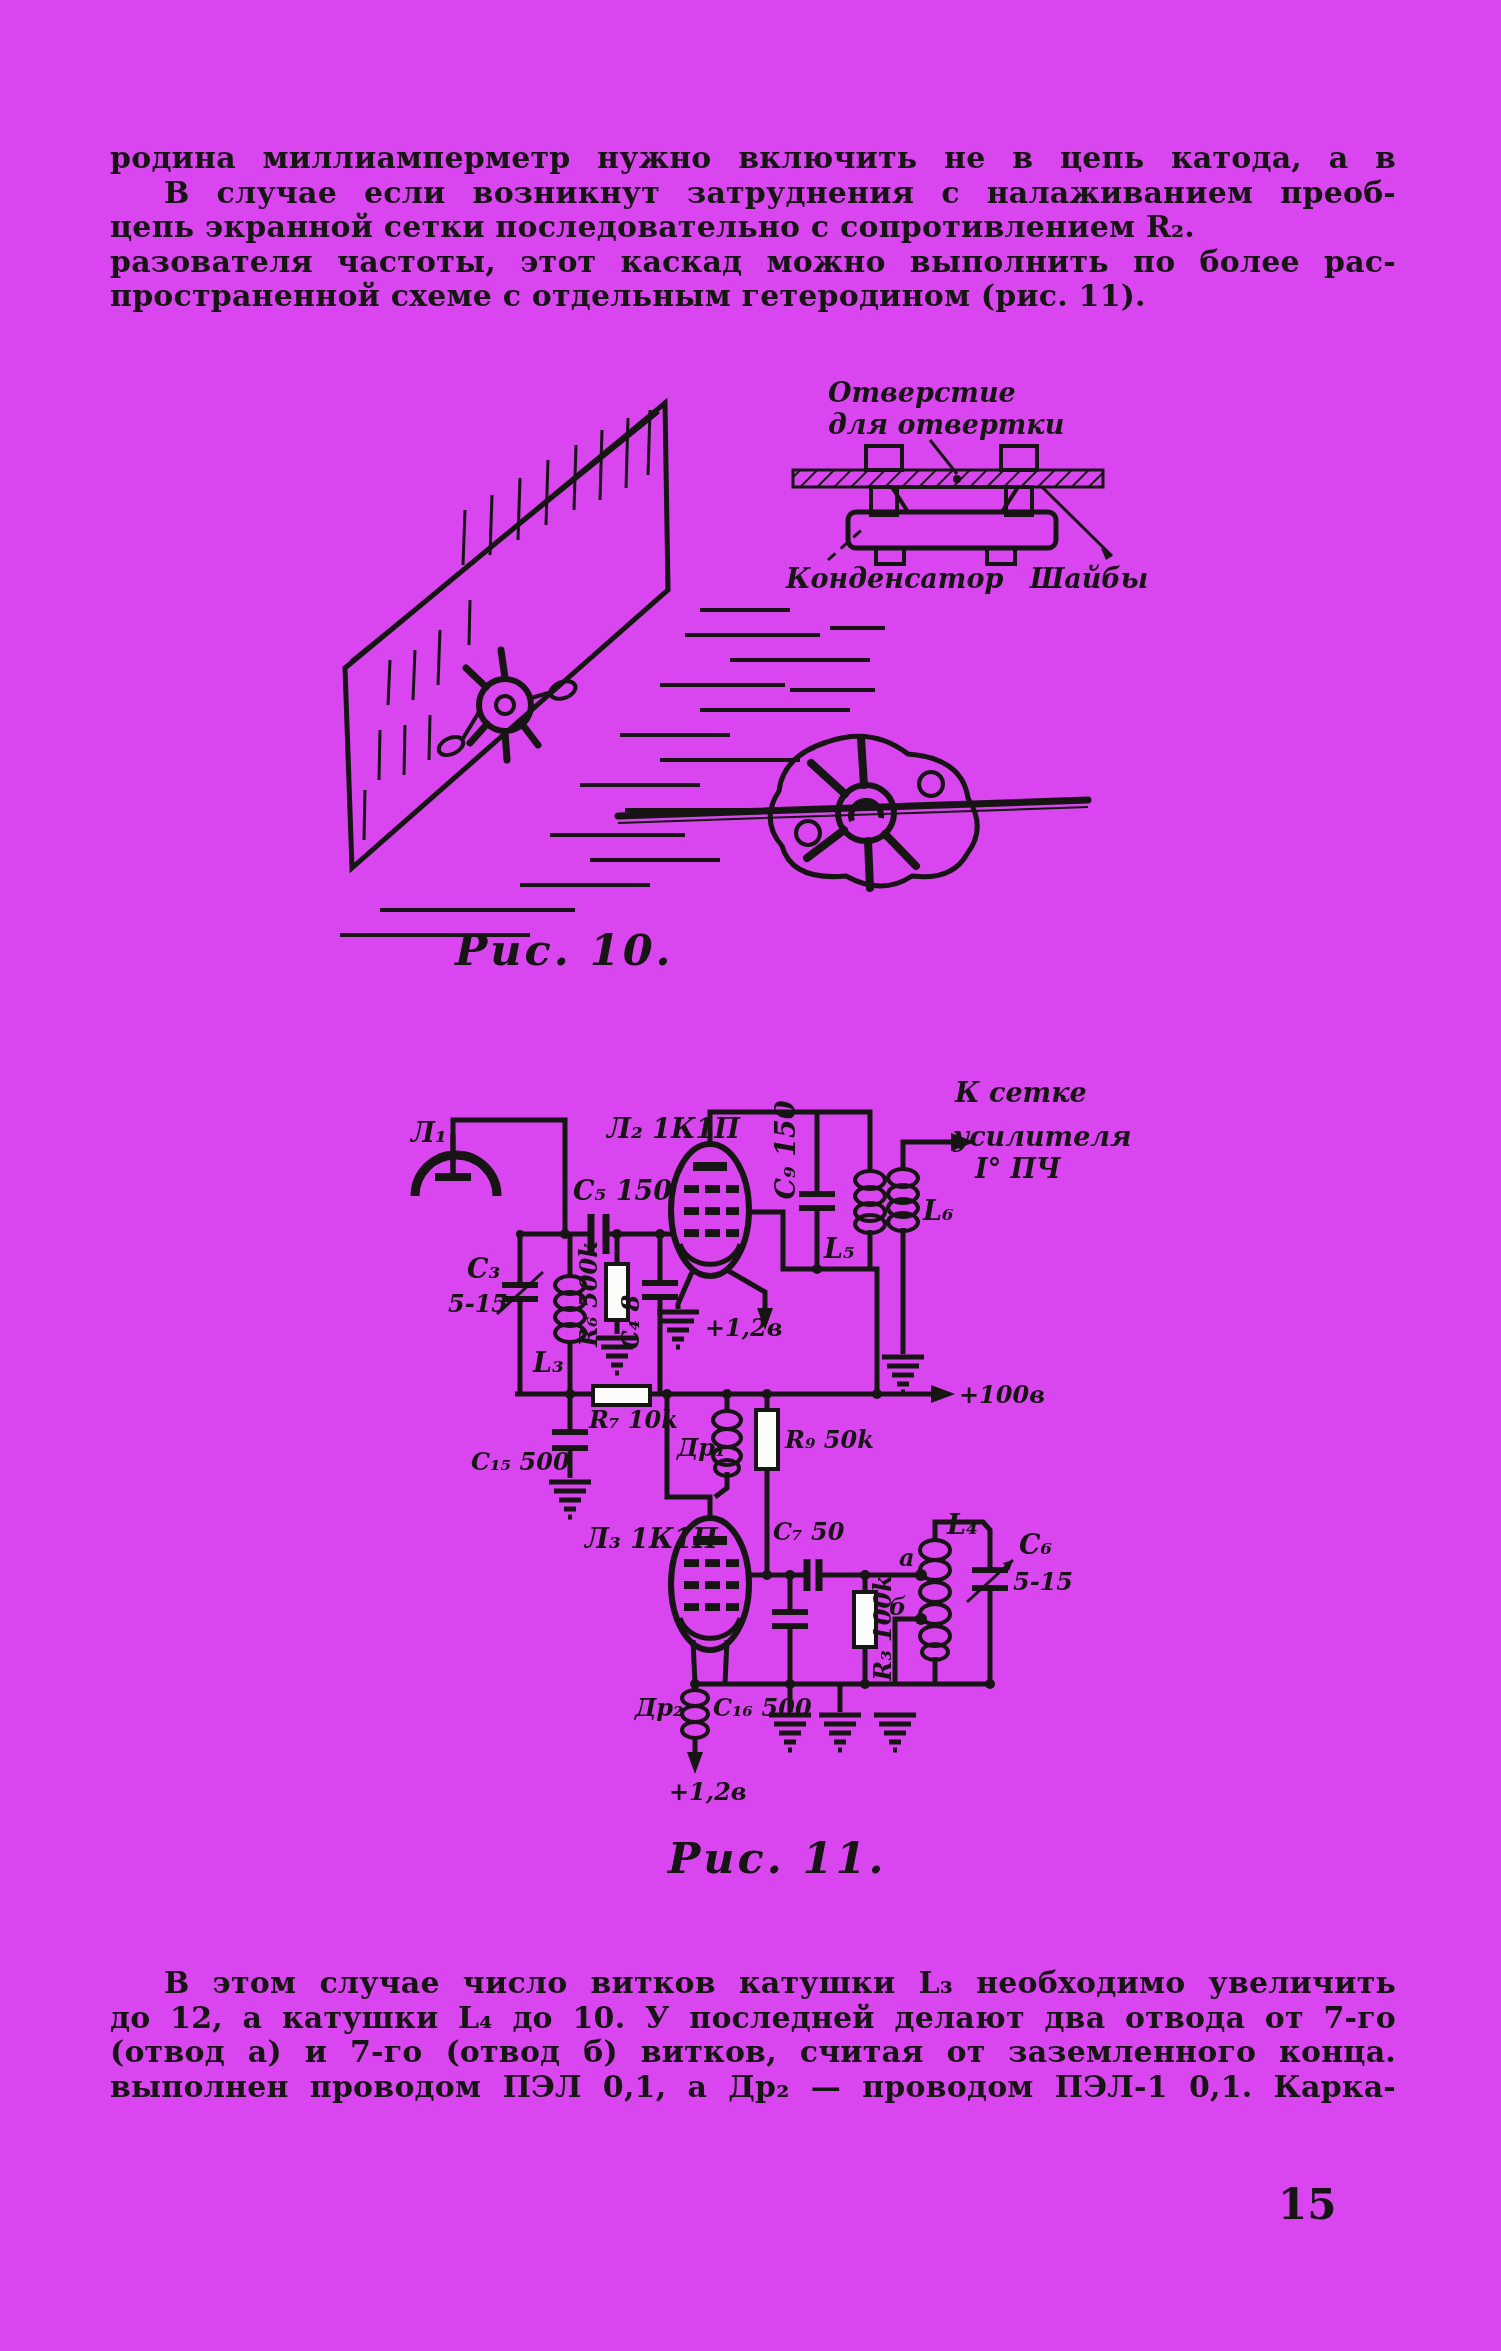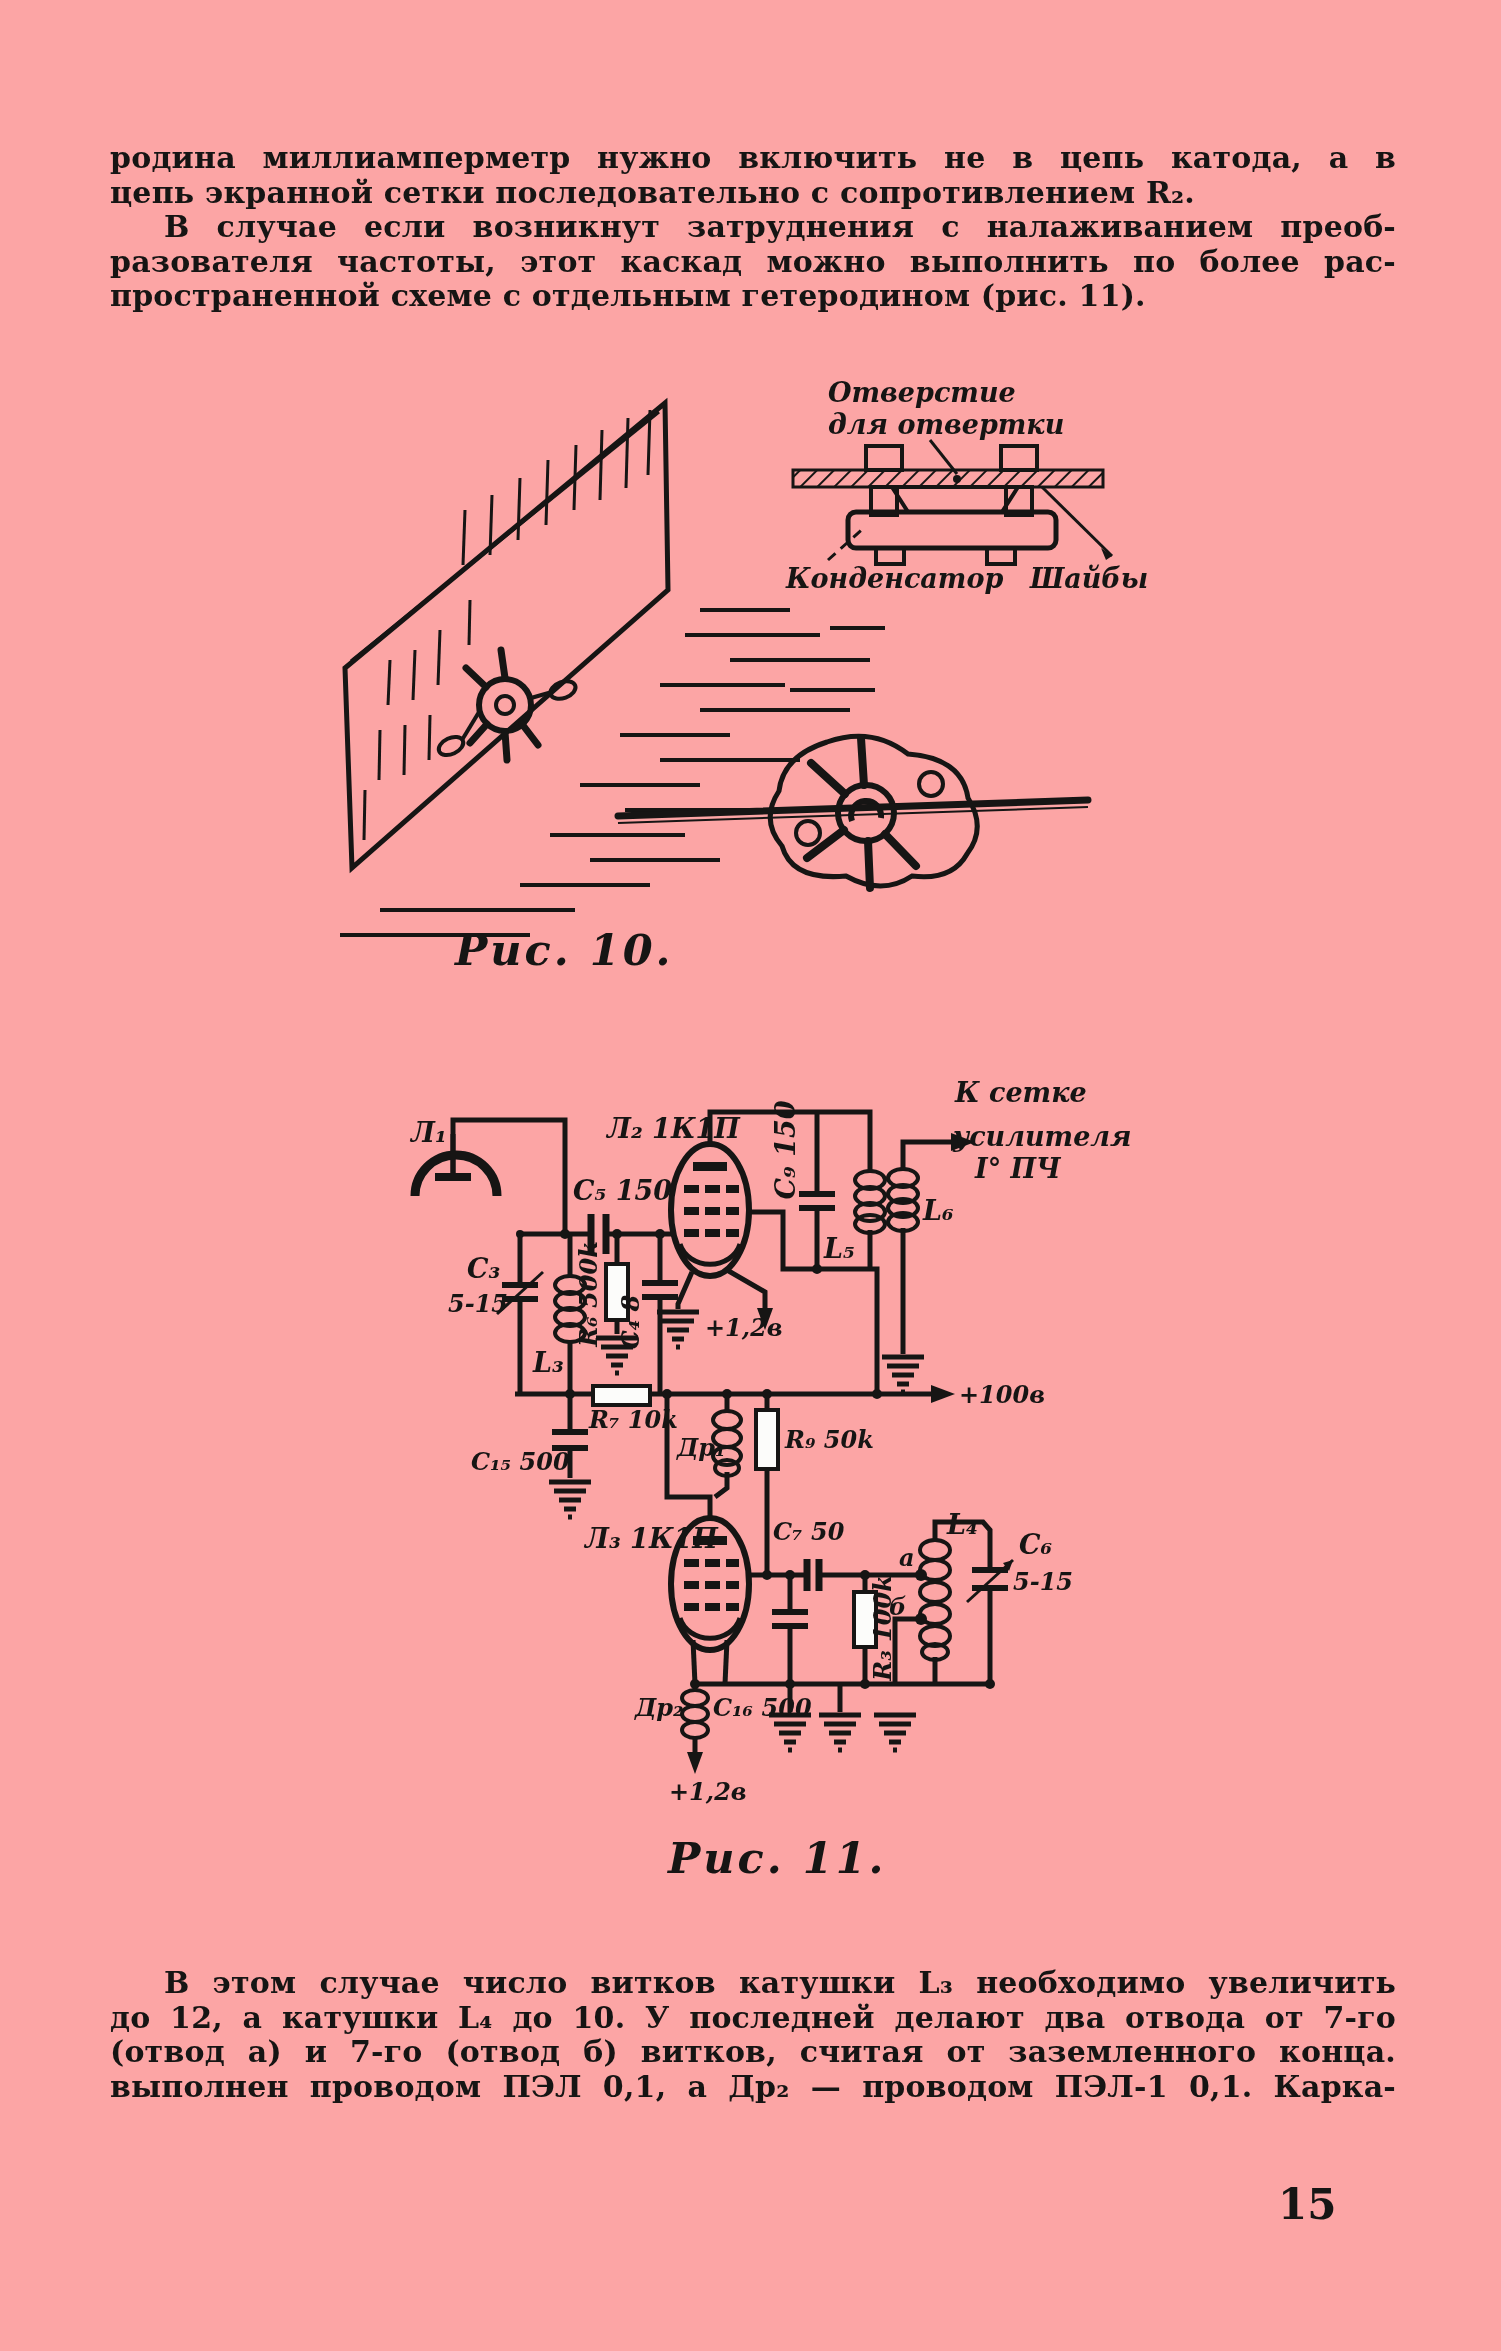--- a/index.html
+++ b/index.html
@@ -1,16 +1,16 @@
 <!DOCTYPE html>
 <html><head>
 <meta charset="utf-8">
 <style>
   html,body{margin:0;padding:0;background:#e8e8e4;}
-  .page{position:relative;width:1501px;height:2351px;background:#fca5a5;overflow:hidden;
+  .page{position:relative;width:1501px;height:2351px;background:#d946ef;overflow:hidden;
         font-family:"DejaVu Serif","DejaVu Sans",serif;color:#161514;}
   .textblock{position:absolute;left:110px;width:1286px;font-size:30px;line-height:34.5px;
              font-weight:bold;letter-spacing:.2px;}
   .tline{text-align:justify;text-align-last:justify;white-space:nowrap;}
   .tline.rag{text-align-last:left;}
   .tline.ind{padding-left:54px;}
   .caption{position:absolute;font-style:italic;font-weight:bold;font-size:43px;letter-spacing:3px;}
   .pageno{position:absolute;left:1278px;top:2180px;font-size:42px;font-weight:bold;}
   svg{position:absolute;}
   svg text{font-family:"DejaVu Serif","DejaVu Sans",serif;font-style:italic;font-weight:bold;
@@ -19,22 +19,22 @@
   .lbs{font-size:24px;}
   .ln{stroke:#161514;fill:none;}
 </style>
 </head>
 <body>
 
 <div class="page">
 
   <div class="textblock" style="top:141px">
     <div class="tline">родина миллиамперметр нужно включить не в цепь катода, а в</div>
+    <div class="tline ind">В случае если возникнут затруднения с налаживанием преоб-</div>
     <div class="tline rag">цепь экранной сетки последовательно с сопротивлением R₂.</div>
-    <div class="tline ind">В случае если возникнут затруднения с налаживанием преоб-</div>
     <div class="tline">разователя частоты, этот каскад можно выполнить по более рас-</div>
     <div class="tline rag">пространенной схеме с отдельным гетеродином (рис. 11).</div>
   </div>
 
   <svg style="left:230px;top:360px" width="1020" height="610" viewBox="0 0 1020 610">
     <defs>
       <pattern id="hatch" width="12" height="12" patternUnits="userSpaceOnUse" patternTransform="rotate(45)">
         <line x1="0" y1="0" x2="0" y2="12" stroke="#161514" stroke-width="4"></line>
       </pattern>
     </defs>

